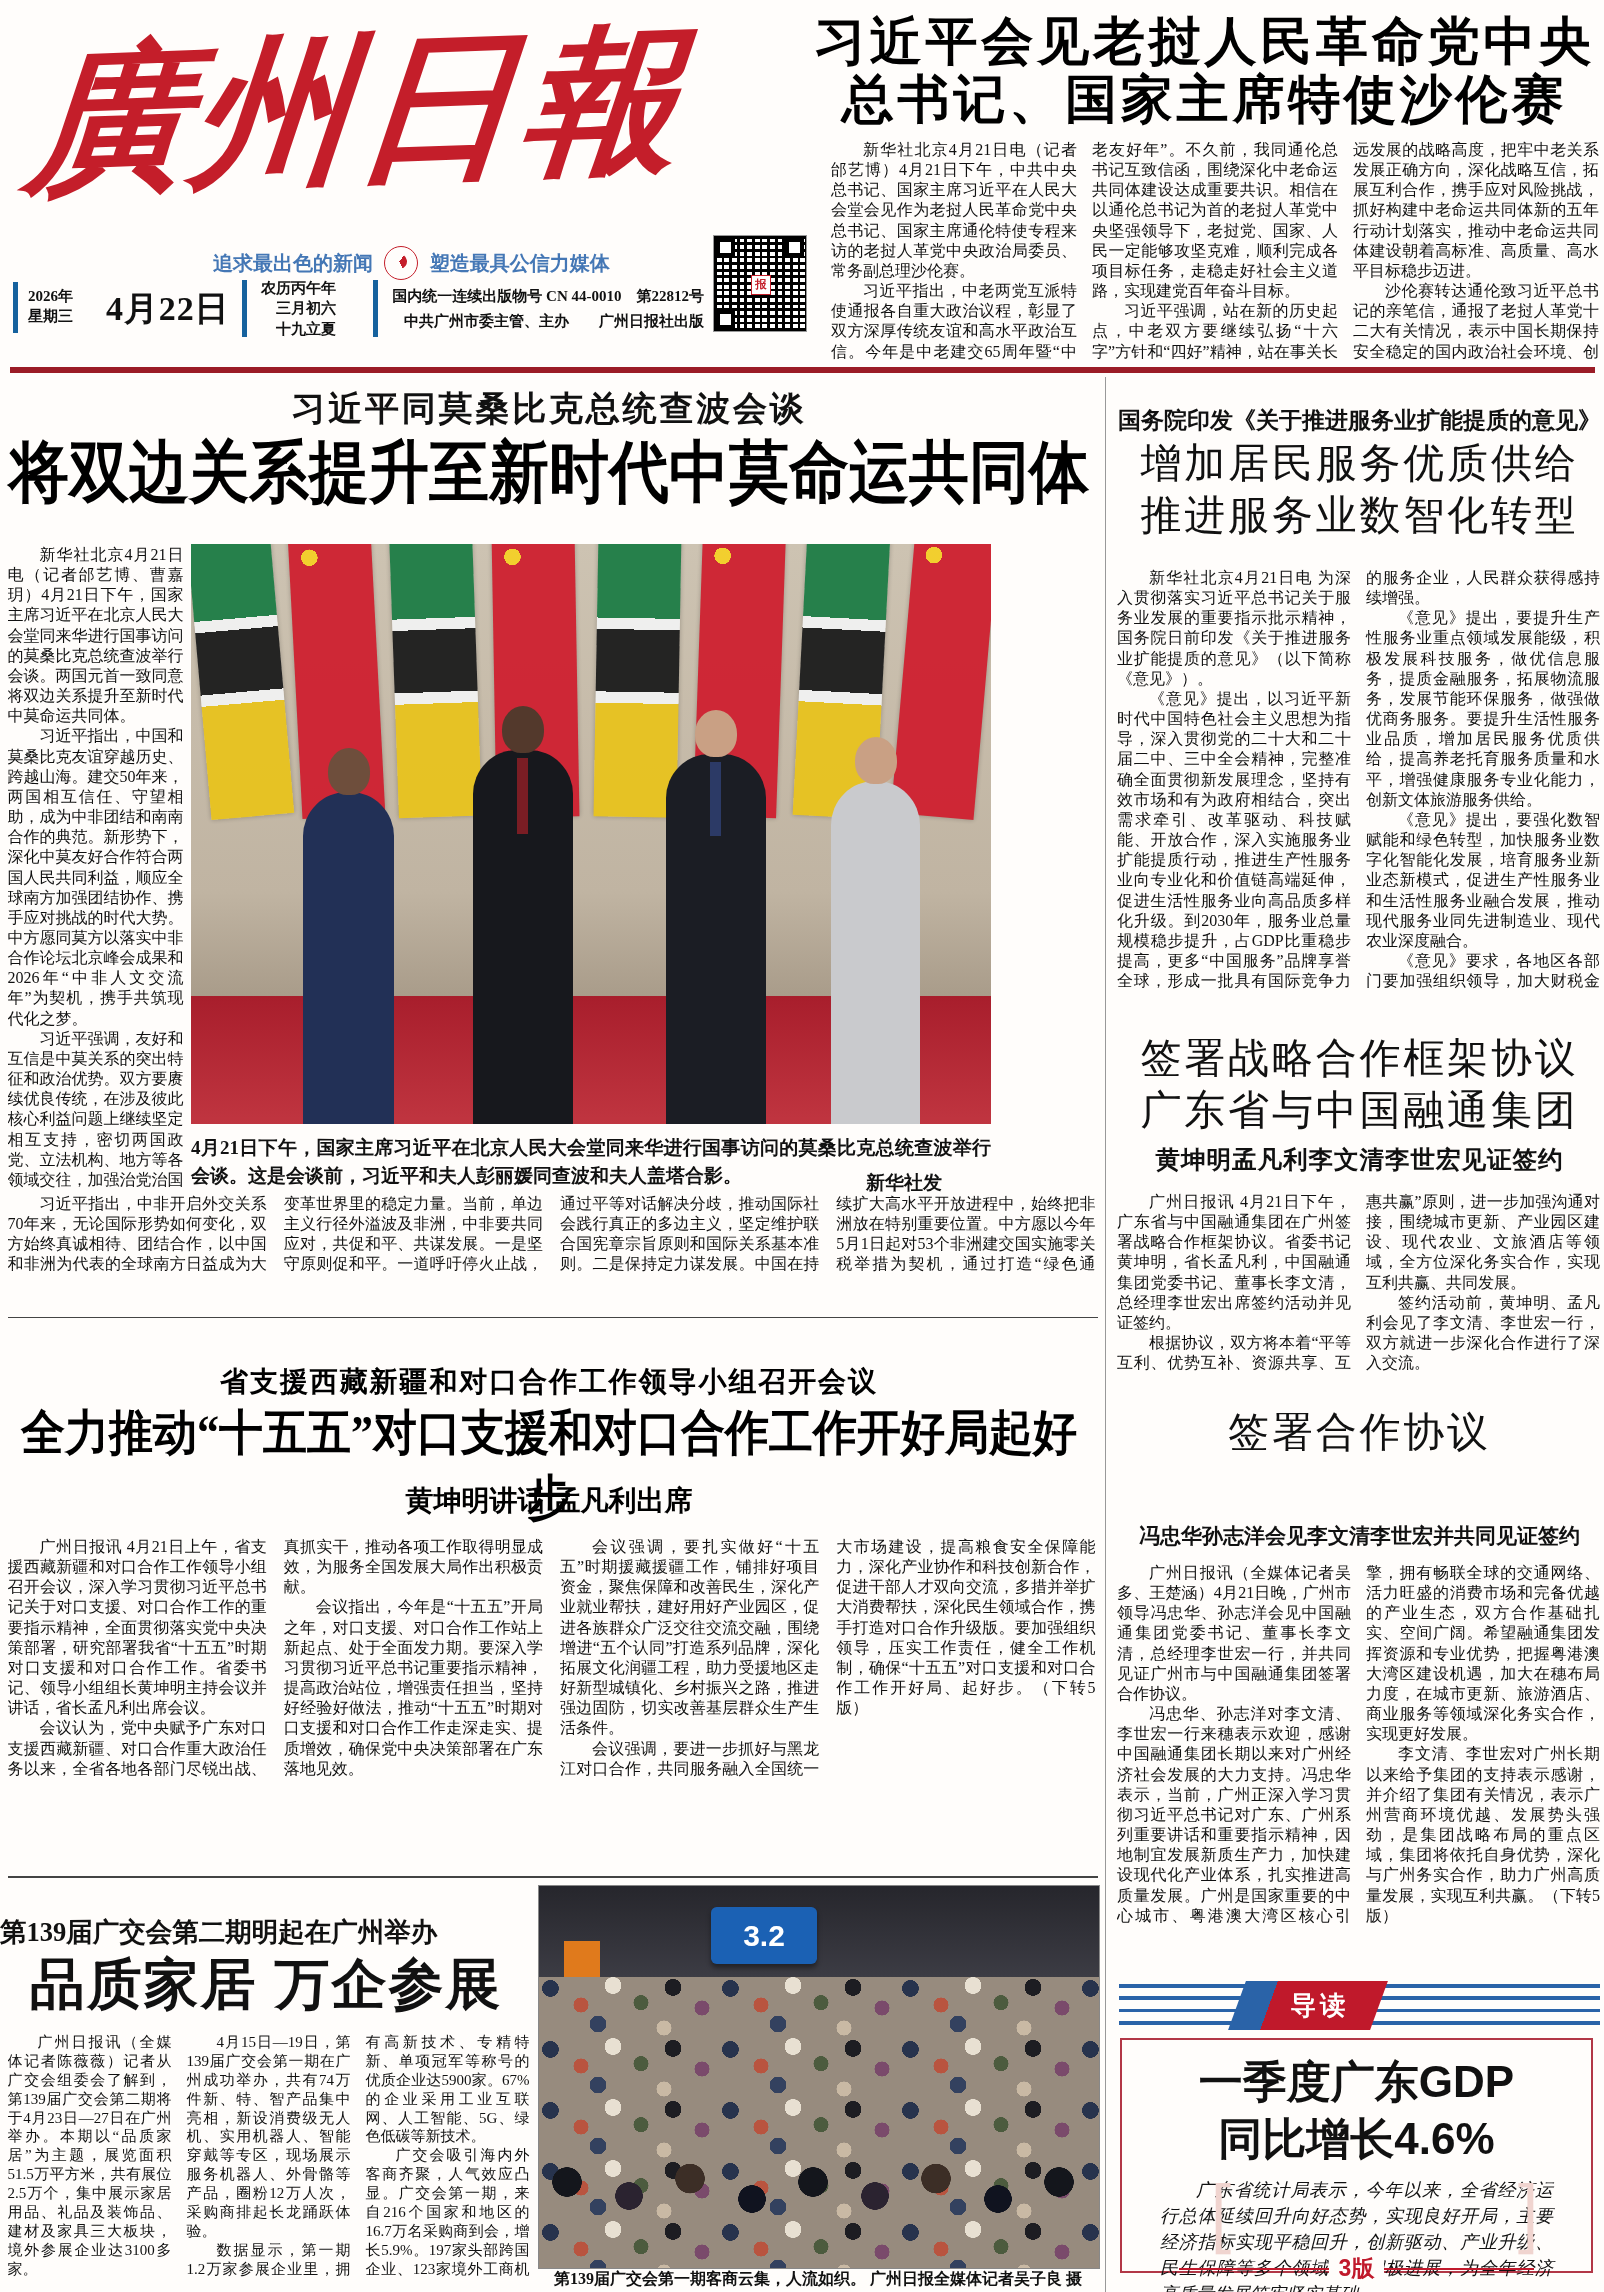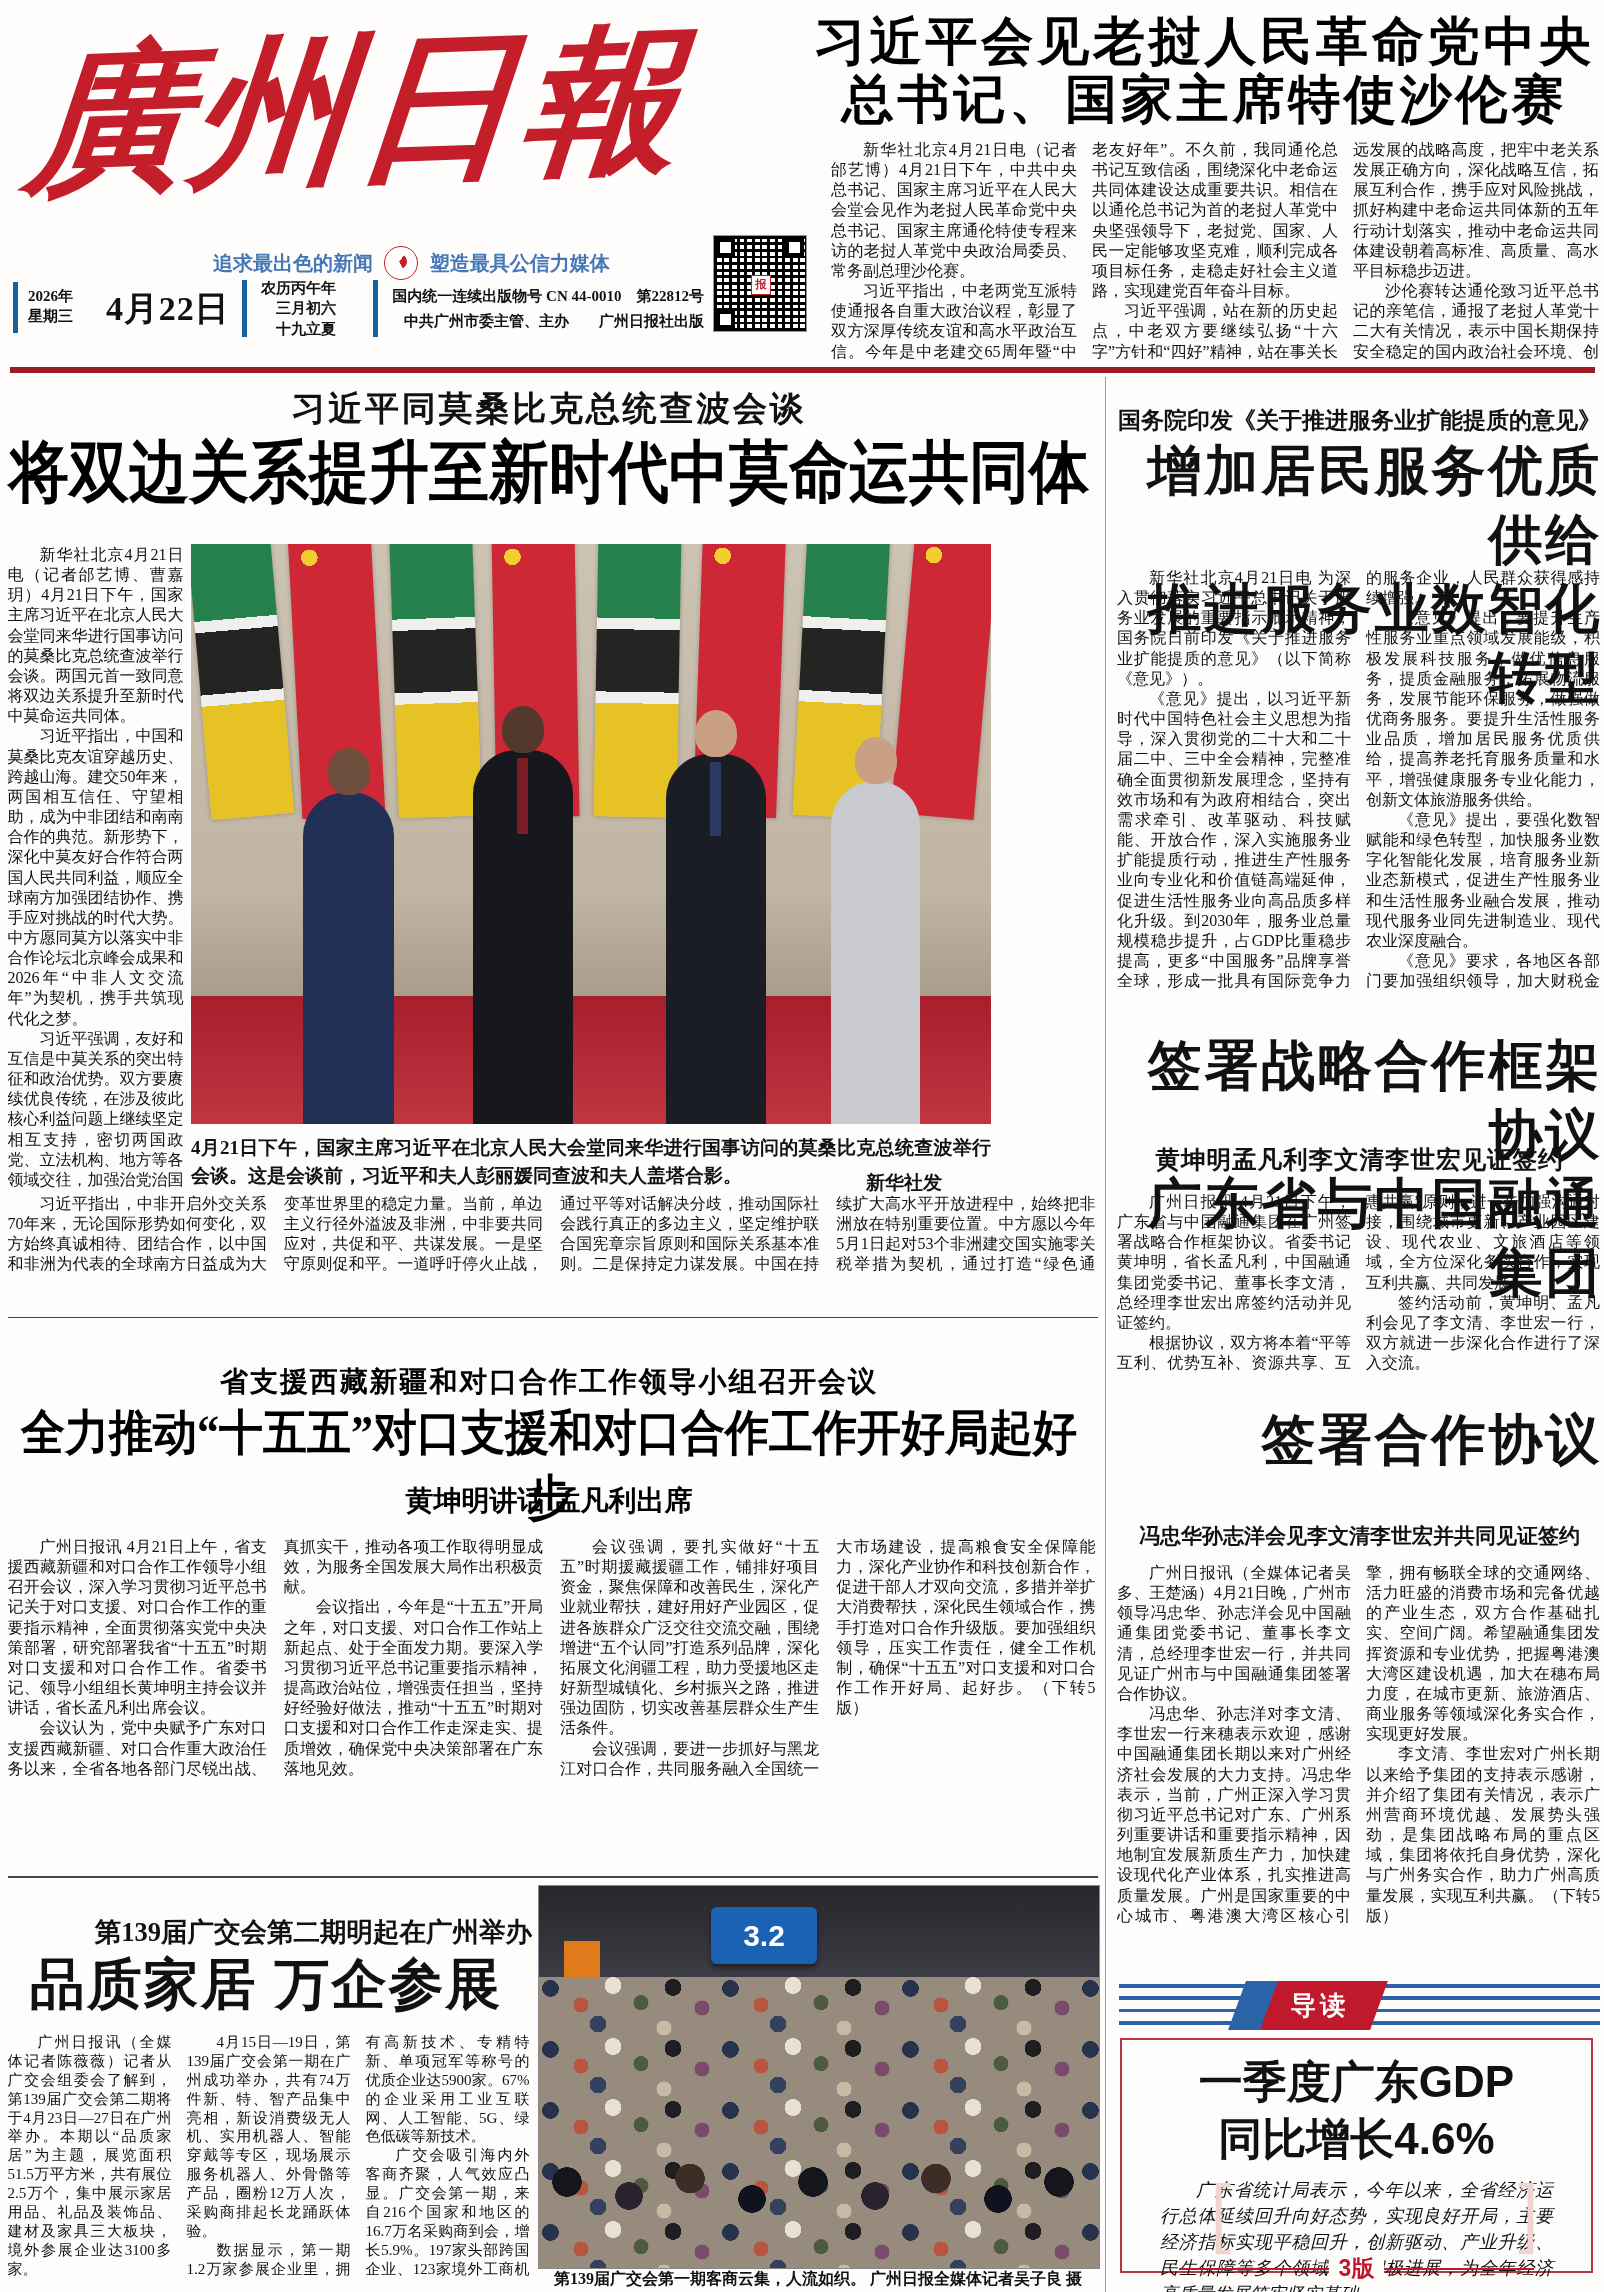--- a/index.html
+++ b/index.html
@@ -62,21 +62,21 @@
   .f3::before{background:#c9a084;}
   .f3::after{content:"";position:absolute;left:44px;top:7.6px;width:11.4px;height:74px;background:#2c3a66;}
   .f4{left:640px;top:237px;width:89px;height:344px;background:#c9cacd;}
   .f4::before{background:#c9a084;}
   .caption{font-weight:bold;font-size:19px;line-height:1.45;text-align:justify;}
   .credit{position:absolute;right:49px;top:27.4px;font-weight:bold;font-size:19px;margin-top:8px;}
   .hline{background:#444;height:1.9px;}
   .vline{background:#999;width:0.9px;}
   
   .sb-kicker{left:1117px;width:485px;font-size:23px;font-weight:bold;text-align:center;letter-spacing:0;}
-  .sb-head{left:1117px;width:485px;font-size:54px;font-weight:700;text-align:right;line-height:1.28;letter-spacing:2.8px;}
+  .sb-head{left:1117px;width:485px;font-size:41px;font-weight:400;text-align:center;line-height:1.28;letter-spacing:2.8px;}
   .sb-sub{left:1117px;width:485px;font-size:24.6px;font-weight:bold;text-align:center;letter-spacing:0.9px;}
   .sb-sub3{left:1117px;width:485px;font-size:21px;font-weight:bold;text-align:center;}
   
   .daodu{left:1119px;top:1984px;width:481px;height:45px;
          background:repeating-linear-gradient(180deg,#2a63a8 0 3.8px,#fffdfb 3.8px 12.3px);}
   .daodu-badge{position:absolute;left:118px;top:-2.8px;width:142px;height:49px;transform:skewX(-20deg);
          background:linear-gradient(90deg,#2a63a8 0 32px,#c0192b 32px 100%);
          display:flex;align-items:center;justify-content:center;}
   .daodu-badge span{transform:skewX(20deg);color:#fff;font-size:25.6px;font-weight:bold;letter-spacing:3.8px;
          font-family:"Liberation Sans","DejaVu Sans",sans-serif;padding-left:24.6px;}
@@ -88,21 +88,21 @@
             font-style:italic;position:relative;}
   .gdp-body::before,.gdp-body::after{font-style:normal;position:absolute;top:-5.7px;font-size:83px;color:#f0d4cf;line-height:1;}
   .gdp-body::before{content:"\ff3b";left:-36px;}
   .gdp-body::after{content:"\ff3d";right:-36px;}
   .gdp-ref{position:absolute;bottom:-13.2px;left:0;width:100%;text-align:center;}
   .gdp-ref b{display:inline-block;background:#fffdfb;color:#c0192b;font-size:23px;padding:0 9.5px;
              font-family:"Liberation Sans","DejaVu Sans",sans-serif;}
   .gdp-ref::before{content:"";position:absolute;left:57px;right:57px;top:15px;height:1.9px;background:#c0192b;z-index:-0;}
   .gdp-ref b{position:relative;z-index:1;}
   
-  .cf-kicker{left:0;top:1914px;width:532px;font-size:26.5px;font-weight:bold;text-align:right;}
+  .cf-kicker{left:0;top:1914px;width:532px;font-size:26.5px;font-weight:bold;text-align:left;}
   .cf-head{left:0;top:1948px;width:532px;font-size:55px;font-weight:900;text-align:center;letter-spacing:1.9px;
            font-family:"Liberation Sans","DejaVu Sans",sans-serif;}
   .cf-body{left:7.6px;top:2033px;width:522px;height:259px;font-size:15px;}
   .photo-cf{left:538px;top:1885px;width:560px;height:382px;overflow:hidden;border:0.9px solid #888;background:#8d8277;}
   .cf-ceiling{position:absolute;left:0;top:0;width:100%;height:91px;
       background:linear-gradient(180deg,#26262c,#3c3c44),
                  repeating-linear-gradient(90deg,rgba(255,255,255,.07) 0 5.7px,transparent 5.7px 38px);}
   .cf-sign{position:absolute;left:172px;top:21px;width:106px;height:57px;background:#1b61b4;border-radius:5.7px;
       color:#fff;font-size:30px;font-weight:bold;text-align:center;line-height:57px;
       font-family:"Liberation Sans","DejaVu Sans",sans-serif;box-shadow:0 3.8px 5.7px rgba(0,0,0,.4);}

